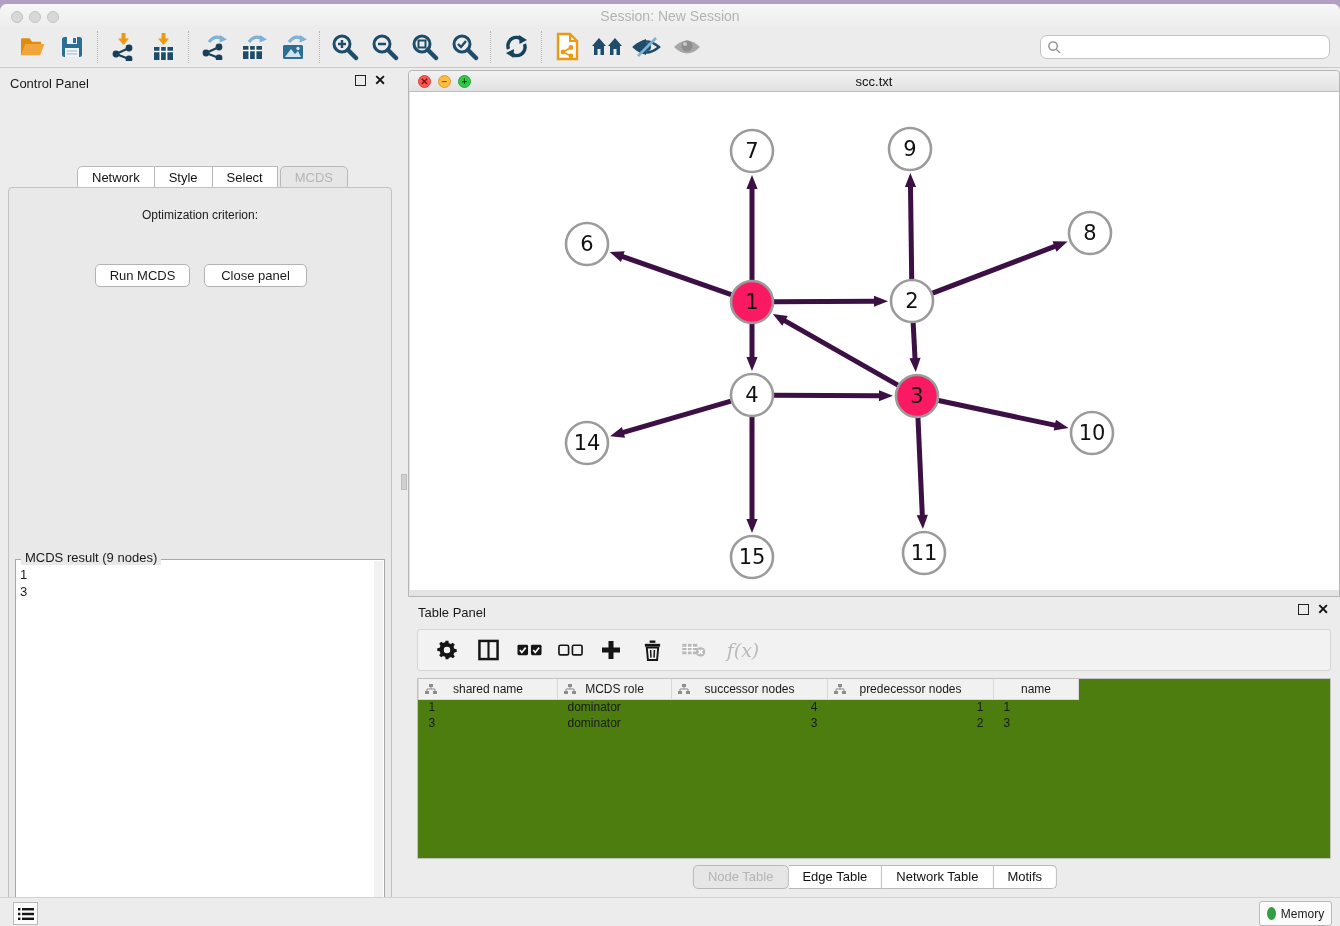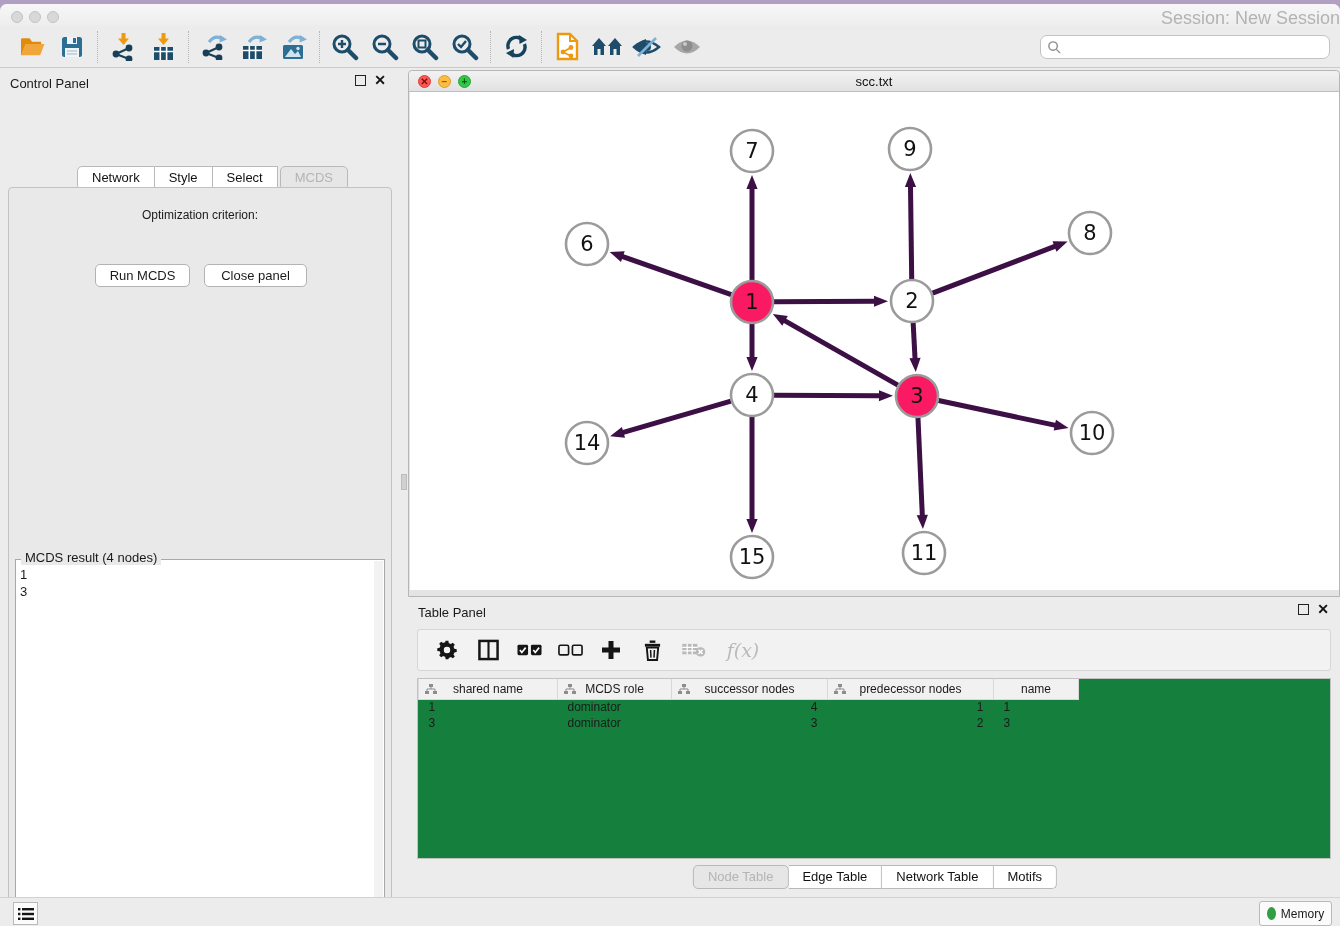--- a/index.html
+++ b/index.html
@@ -6,22 +6,22 @@
   html,body { width:1340px; height:926px; overflow:hidden; }
   body { background:#b2a0c4; font-family:"Liberation Sans", sans-serif; color:#1a1a1a; }
   #app { position:absolute; left:0; top:4px; width:1340px; height:922px; background:#ececec;
          border-radius:7px 7px 0 0; overflow:hidden; }
 
   
   #titlebar { position:absolute; left:0; top:0; width:100%; height:22px;
               background:linear-gradient(#f7f7f7,#ededed); }
   .tl-dot { position:absolute; top:7px; width:12px; height:12px; border-radius:50%;
             background:#d8d8d8; border:1px solid #c3c3c3; }
-  #main-title { position:absolute; top:4px; width:100%; text-align:right;
-                font-size:18px; color:#b3b3b3; }
+  #main-title { position:absolute; top:4px; width:100%; text-align:center;
+                font-size:14px; color:#b3b3b3; }
 
   
   #toolbar { position:absolute; left:0; top:22px; width:100%; height:42px;
              background:#ececec; border-bottom:1px solid #cacaca;
              display:flex; align-items:center; padding-left:12px; }
   .tbtn { width:40px; height:34px; display:flex; align-items:center; justify-content:center; }
   .tsep { width:1px; height:32px; border-left:1px dotted #b5b5b5; margin:0 5px; }
   #search-wrap { position:absolute; right:10px; top:9px; width:290px; height:24px;
                  background:#fff; border:1px solid #c2c2c2; border-radius:7px;
                  display:flex; align-items:center; padding-left:6px; }
@@ -78,21 +78,21 @@
   #net-canvas { position:absolute; left:1px; top:21px; width:929px; height:498px; background:#fff; }
 
   
   #table-panel { position:absolute; left:408px; top:595px; width:932px; height:295px; background:#ececec; }
   #tp-header { position:absolute; left:10px; top:6px; font-size:13px; }
   #tp-toolbar { position:absolute; left:9px; top:30px; width:914px; height:42px;
                 background:#f2f2f2; border:1px solid #d6d6d6; border-radius:3px;
                 display:flex; align-items:center; gap:15px; padding-left:16px; }
   .tpi { display:flex; align-items:center; justify-content:center; width:26px; height:26px; }
   #fx-label { font-family:"DejaVu Serif", serif; font-style:italic; font-size:19px; color:#b9b9b9; }
-  #tp-table { position:absolute; left:9px; top:79px; width:914px; height:181px; background:#15803d;
+  #tp-table { position:absolute; left:9px; top:79px; width:914px; height:181px; background:#4d7c0f;
               border:1px solid #c2c2c2; overflow:hidden; }
   #tp-grid { border-collapse:collapse; }
   #tp-grid th { background:#f1f1f1; border:1px solid #d8d8d8; border-top:none; font-weight:normal;
                 font-size:12px; height:20px; text-align:center; position:relative; }
   #tp-grid th .hicon { position:absolute; left:6px; top:5px; }
   #tp-grid td { font-size:12px; height:16px; padding:0 10px; }
   td.r { text-align:right; padding-right:16px; }
   #tp-tabs { left:50%; transform:translateX(-50%); top:266px; }
 
   
@@ -296,21 +296,21 @@
       </div>
     <div id="cp-body">
       <div id="opt-label">Optimization criterion:</div>
       <div id="run-btn" class="cp-btn">Run MCDS</div>
       <div id="closepanel-btn" class="cp-btn">Close panel</div>
       <div id="result-box">
         <div id="result-text">1
 3</div>
         <div id="result-scroll"></div>
       </div>
-      <div id="result-legend">MCDS result (4 nodes)</div>
+      <div id="result-legend">MCDS result (9 nodes)</div>
     </div>
   </div>
 
   <div class="grip" style="left:401px; top:470px; width:6px; height:16px;"></div>
   <div class="grip" style="left:864px; top:588px; width:9px; height:5px;"></div>
 
   <div id="net-window">
     <div id="net-titlebar">
       <span id="dot-close" class="mac-dot">✕</span>
       <span id="dot-min" class="mac-dot">−</span>

